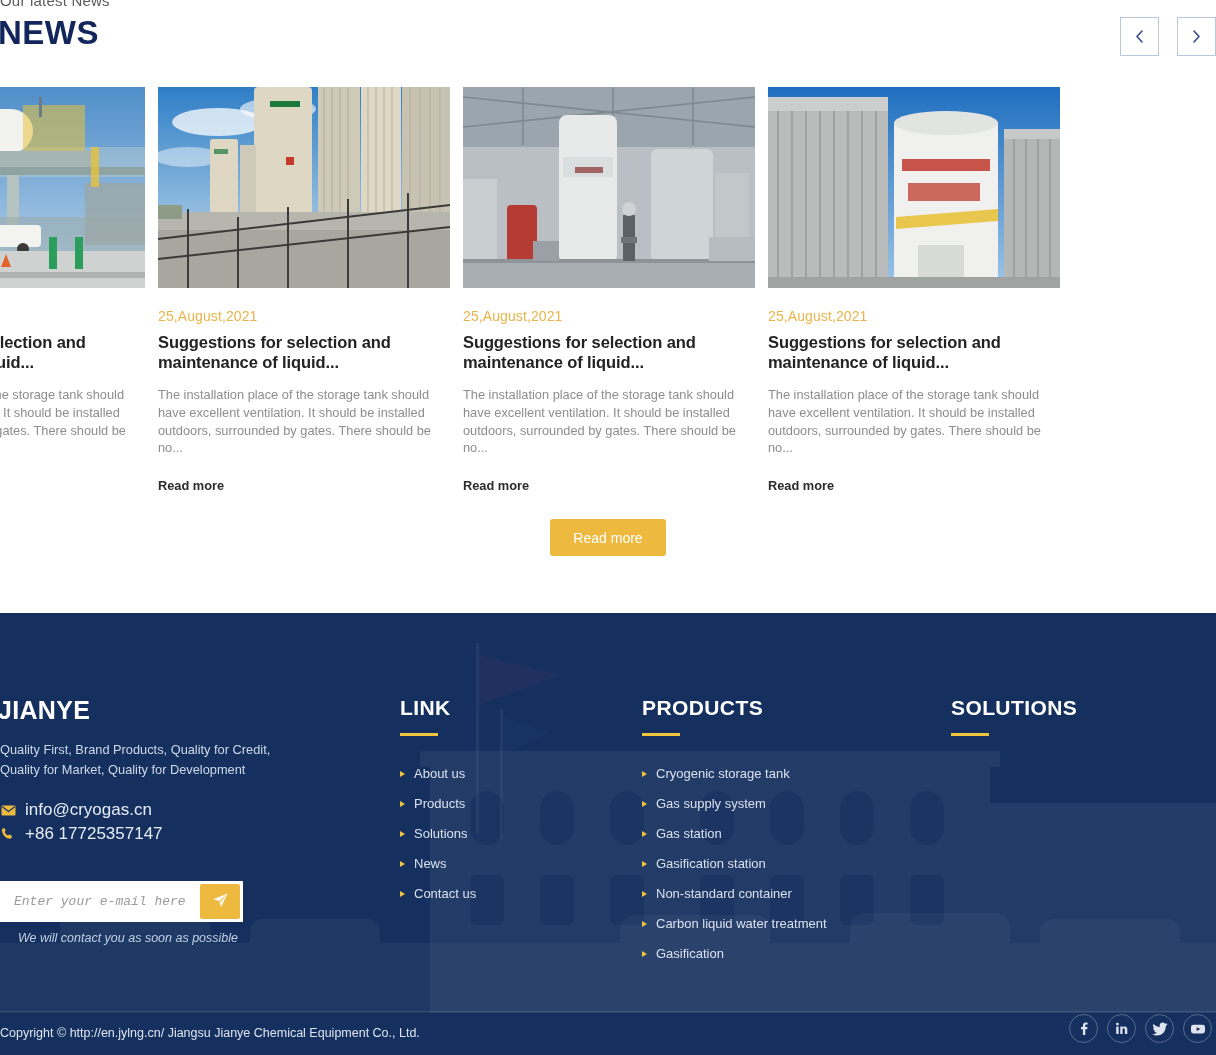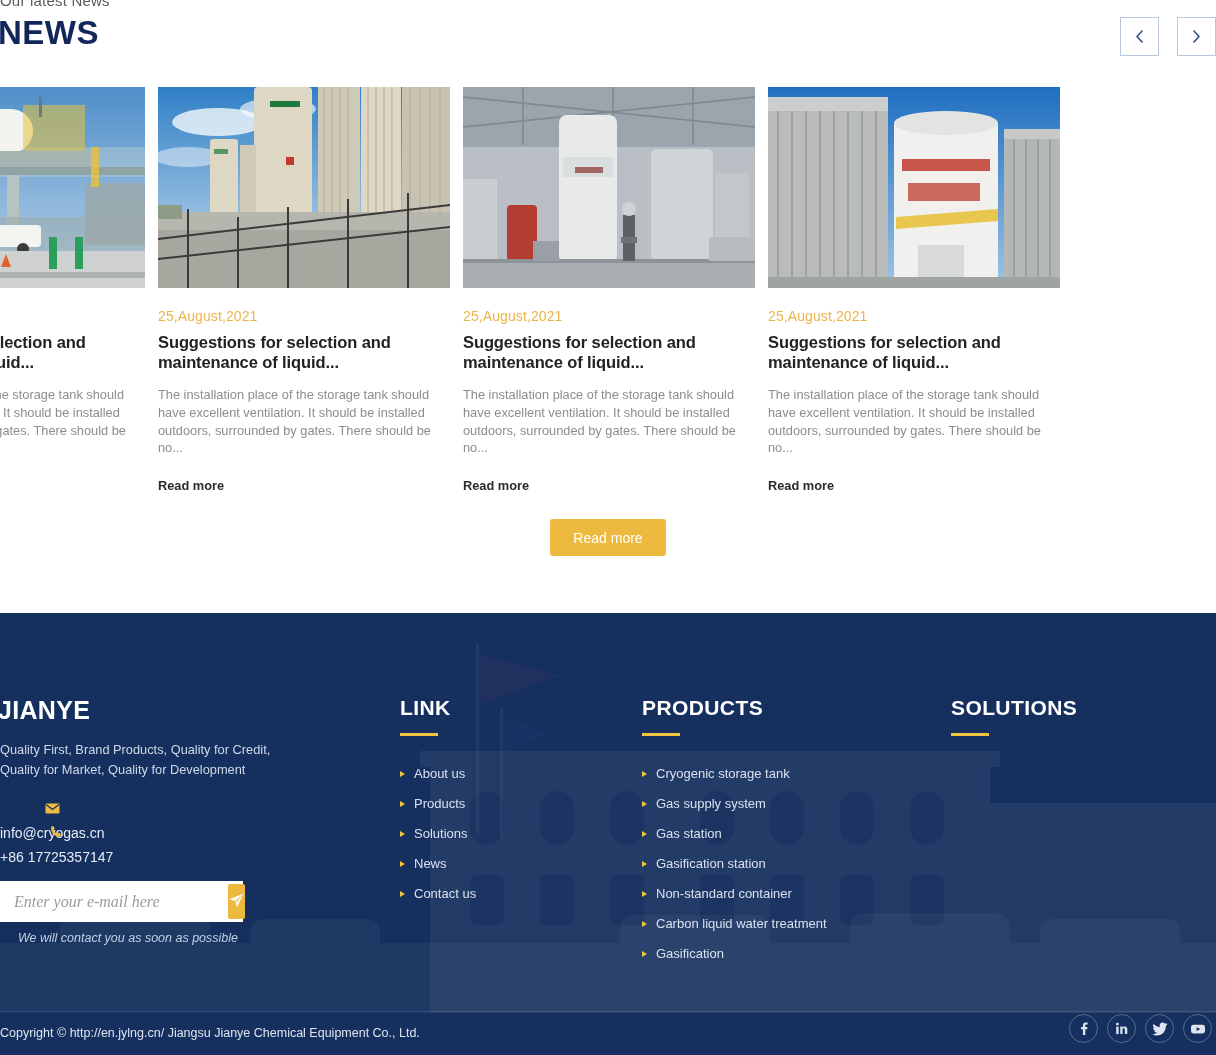--- a/index.html
+++ b/index.html
@@ -80,34 +80,34 @@
   .brand-title {
     position: absolute; left: -2px; top: 83px;
     font-size: 25px; font-weight: bold; color: #ffffff; letter-spacing: .3px;
   }
   .brand-sub {
     position: absolute; left: 0px; top: 127px; width: 300px;
     font-size: 12.8px; color: #cfd8e8; line-height: 1.55;
   }
   .contact-row {
     position: absolute; display: flex; align-items: center; gap: 9px;
-    font-size: 14px; color: #e6ecf6; flex-direction: column;
+    font-size: 17px; color: #e6ecf6;
   }
   .contact-email { left: 0px; top: 187px; }
   .contact-phone { left: 0px; top: 211px; }
   .contact-row .ic { width: 16px; height: 16px; display: flex; align-items: center; justify-content: center; }
 
   .subscribe {
     position: absolute; left: 0px; top: 268px;
     width: 243px; height: 41px; background: #ffffff; display: flex; align-items: center;
   }
   .subscribe input {
     flex: 1; height: 41px; border: none; outline: none; padding: 0 14px;
-    font-size: 16px; font-style: italic; color: #555;
-    font-family: Liberation Serif, serif; background: transparent;
+    font-size: 13px; font-style: italic; color: #555;
+    font-family: Liberation Mono, monospace; background: transparent;
   }
   .subscribe input::placeholder { color: #9b9b9b; font-style: italic; }
   .send-btn {
     width: 40px; height: 35px; margin-right: 3px; background: #eeb93f; border: none;
     display: flex; align-items: center; justify-content: center; cursor: pointer; border-radius: 2px;
   }
   .subscribe-note {
     position: absolute; left: 18px; top: 318px;
     font-size: 12.5px; font-style: italic; color: #c4cfe3;
   }

